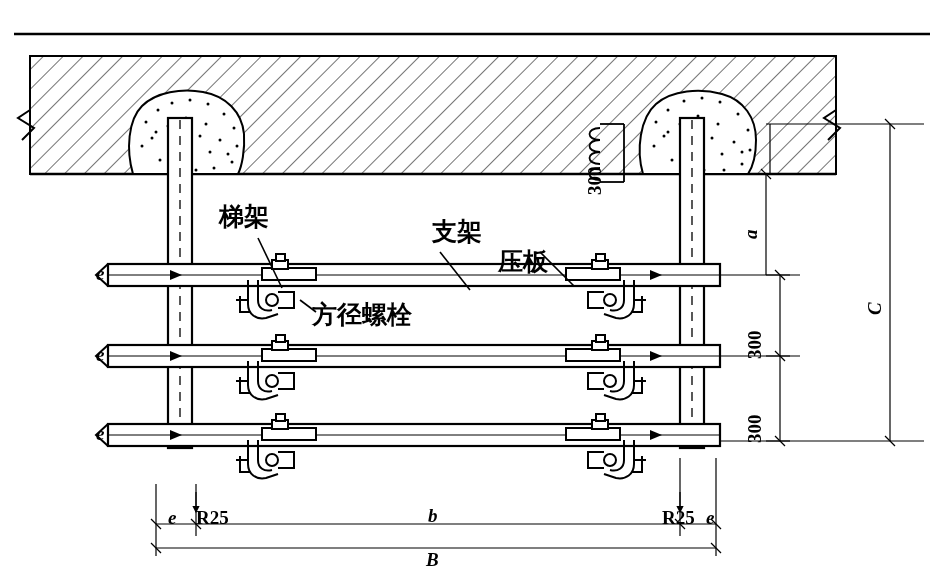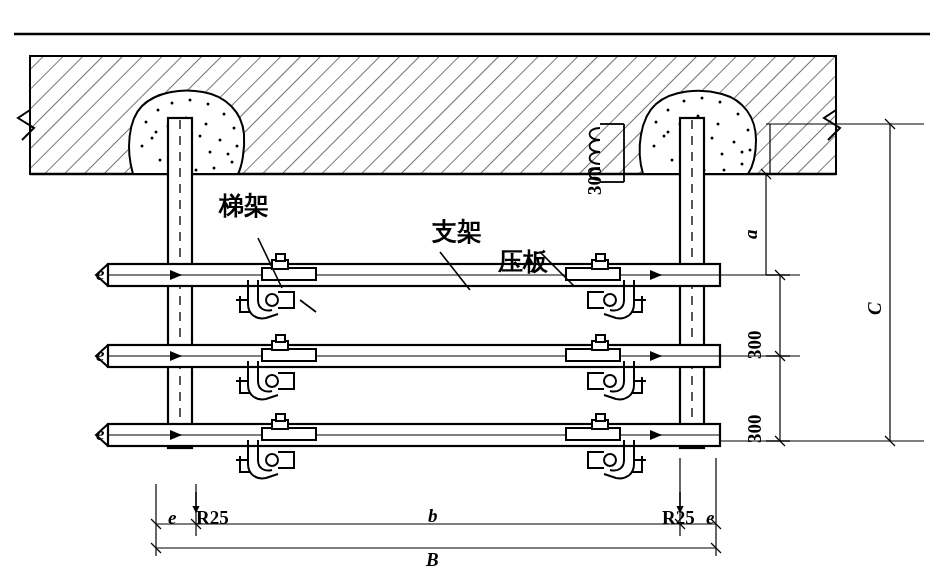--- a/index.html
+++ b/index.html
@@ -313,26 +313,27 @@
       <line x1="711" y1="519" x2="721" y2="529"></line>
       <line x1="151" y1="543" x2="161" y2="553"></line>
       <line x1="711" y1="543" x2="721" y2="553"></line>
 
       <line x1="196" y1="492" x2="196" y2="512" marker-end="url(#arrowS)"></line>
       <line x1="680" y1="492" x2="680" y2="512" marker-end="url(#arrowS)"></line>
     </g>
 
   </svg>
 
-  <div class="lbl lbl-cn" style="left:219px; top:193px;">梯架</div>
+  <div class="lbl lbl-cn" style="left:219px; top:204px;">梯架</div>
 
   <div class="lbl lbl-cn" style="left:404px; top:219px;margin-left:28px;">支架</div>
 
   <div class="lbl lbl-cn" style="left:498px; top:219px;margin-top:30px;">压板</div>
 
+  <div class="lbl lbl-cn" style="left:312px; top:302px;">方径螺栓</div>
 
   <div class="lbl lbl-dim" style="left:96px; top:264px;">e</div>
   <div class="lbl lbl-dim" style="left:96px; top:345px;">e</div>
   <div class="lbl lbl-dim" style="left:96px; top:424px;">e</div>
 
   <div class="lbl lbl-dim rot90" style="left:760px; top:220px;">a</div>
 
   <div class="lbl lbl-num rot90" style="left:604px; top:176px;">300</div>
 
   <div class="lbl lbl-num rot90" style="left:764px; top:340px;">300</div>

